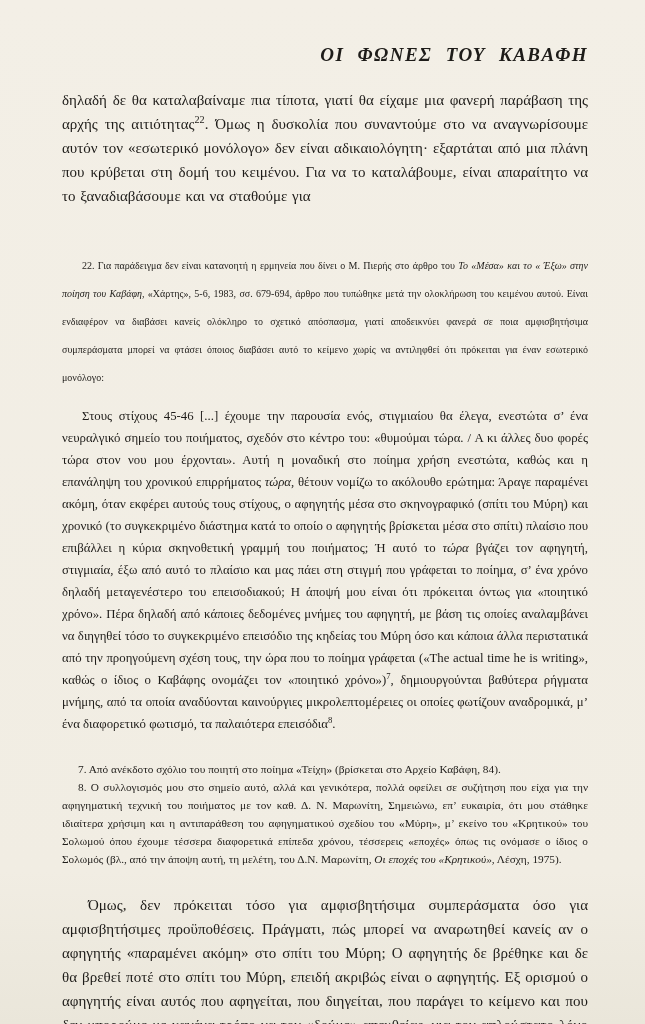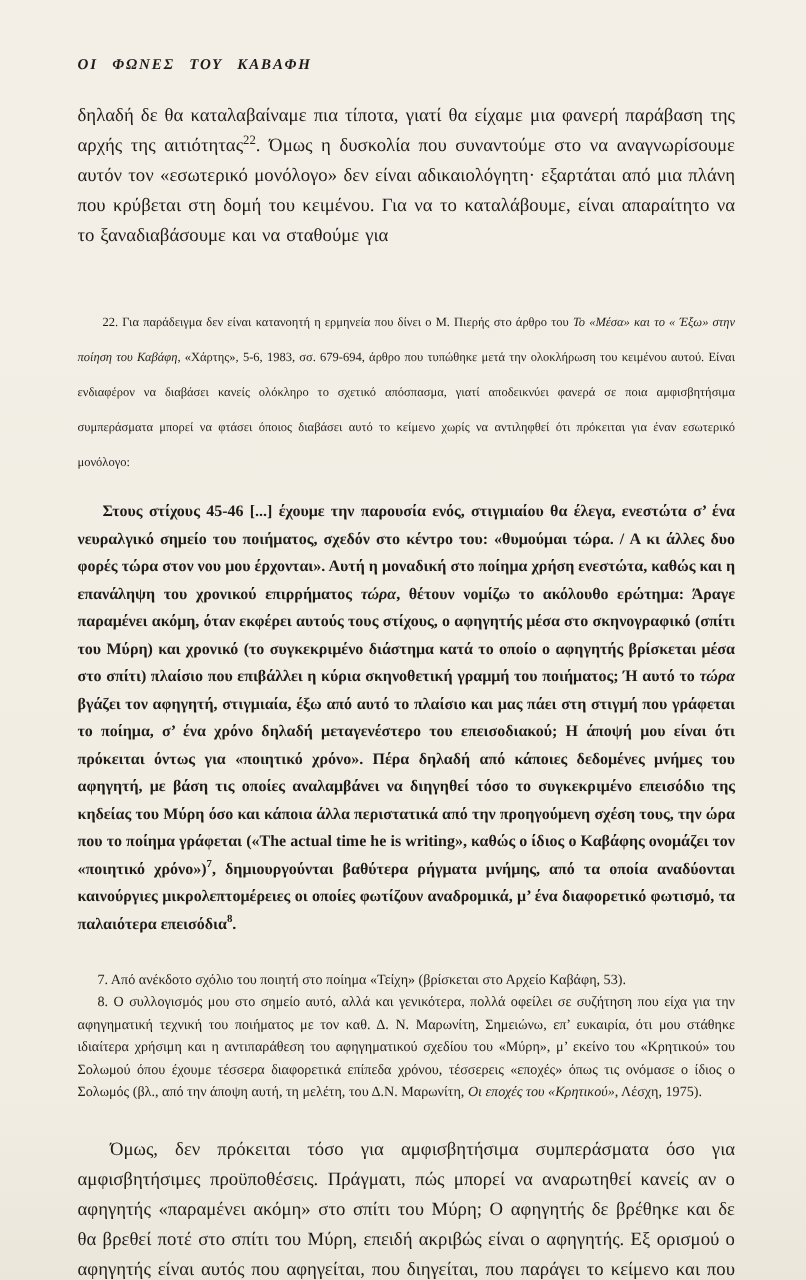--- a/index.html
+++ b/index.html
@@ -12,24 +12,24 @@
     overflow: hidden;
   }
   .page {
     box-sizing: border-box;
     width: 645px;
     height: 1024px;
     padding: 30px 57px 0 62px;
     background: linear-gradient(180deg, #f3efe6 0%, #f1ede3 85%, #eae6da 100%);
   }
   .running-head {
-    text-align: left;
+    text-align: right;
     font-weight: bold;
     font-style: italic;
-    font-size: 12px;
+    font-size: 19px;
     letter-spacing: 1.5px;
     word-spacing: 7px;
     margin: 14px 0 0 0;
   }
   .body-text {
     font-size: 15px;
     line-height: 24px;
     text-align: justify;
     margin: 22px 0 0 0;
     word-spacing: 1px;
@@ -43,21 +43,20 @@
     text-align: justify;
     text-indent: 20px;
     margin: 0;
   }
   .quote {
     font-size: 12.8px;
     line-height: 22px;
     text-align: justify;
     text-indent: 20px;
     margin: 13px 0 0 0;
-    font-weight: bold;
   }
   .footnote-sm {
     font-size: 11.3px;
     line-height: 18px;
     text-align: justify;
     text-indent: 16px;
     margin: 0;
   }
   .small-notes { margin-top: 25px; }
   sup { font-size: 68%; line-height: 0; vertical-align: super; }
@@ -72,21 +71,21 @@
 
   <p class="body-text"><span>δηλαδή δε θα καταλαβαίναμε πια τίποτα, γιατί θα είχαμε μια φανερή παράβαση της αρχής της αιτιότητας</span><sup>22</sup><span>. Όμως η δυσκολία που συναντούμε στο να αναγνωρίσουμε αυτόν τον «εσωτερικό μονόλογο» δεν είναι αδικαιολόγητη· εξαρτάται από μια πλάνη που κρύβεται στη δομή του κειμένου. Για να το καταλάβουμε, είναι απαραίτητο να το ξαναδιαβάσουμε και να σταθούμε για</span></p>
 
   <div class="notes-block">
 
     <p class="fn22"><span>22. Για παράδειγμα δεν είναι κατανοητή η ερμηνεία που δίνει ο Μ. Πιερής στο άρθρο του </span><span class="it">Το «Μέσα» και το « Έξω» στην ποίηση του Καβάφη</span><span>, «Χάρτης», 5-6, 1983, σσ. 679-694, άρθρο που τυπώθηκε μετά την ολοκλήρωση του κειμένου αυτού. Είναι ενδιαφέρον να διαβάσει κανείς ολόκληρο το σχετικό απόσπασμα, γιατί αποδεικνύει φανερά σε ποια αμφισβητήσιμα συμπεράσματα μπορεί να φτάσει όποιος διαβάσει αυτό το κείμενο χωρίς να αντιληφθεί ότι πρόκειται για έναν εσωτερικό μονόλογο:</span></p>
 
     <p class="quote"><span>Στους στίχους 45-46 [...] έχουμε την παρουσία ενός, στιγμιαίου θα έλεγα, ενεστώτα σ’ ένα νευραλγικό σημείο του ποιήματος, σχεδόν στο κέντρο του: «θυμούμαι τώρα. / Α κι άλλες δυο φορές τώρα στον νου μου έρχονται». Αυτή η μοναδική στο ποίημα χρήση ενεστώτα, καθώς και η επανάληψη του χρονικού επιρρήματος </span><span class="it">τώρα</span><span>, θέτουν νομίζω το ακόλουθο ερώτημα: Άραγε παραμένει ακόμη, όταν εκφέρει αυτούς τους στίχους, ο αφηγητής μέσα στο σκηνογραφικό (σπίτι του Μύρη) και χρονικό (το συγκεκριμένο διάστημα κατά το οποίο ο αφηγητής βρίσκεται μέσα στο σπίτι) πλαίσιο που επιβάλλει η κύρια σκηνοθετική γραμμή του ποιήματος; Ή αυτό το </span><span class="it">τώρα</span><span> βγάζει τον αφηγητή, στιγμιαία, έξω από αυτό το πλαίσιο και μας πάει στη στιγμή που γράφεται το ποίημα, σ’ ένα χρόνο δηλαδή μεταγενέστερο του επεισοδιακού; Η άποψή μου είναι ότι πρόκειται όντως για «ποιητικό χρόνο». Πέρα δηλαδή από κάποιες δεδομένες μνήμες του αφηγητή, με βάση τις οποίες αναλαμβάνει να διηγηθεί τόσο το συγκεκριμένο επεισόδιο της κηδείας του Μύρη όσο και κάποια άλλα περιστατικά από την προηγούμενη σχέση τους, την ώρα που το ποίημα γράφεται («The actual time he is writing», καθώς ο ίδιος ο Καβάφης ονομάζει τον «ποιητικό χρόνο»)</span><sup>7</sup><span>, δημιουργούνται βαθύτερα ρήγματα μνήμης, από τα οποία αναδύονται καινούργιες μικρολεπτομέρειες οι οποίες φωτίζουν αναδρομικά, μ’ ένα διαφορετικό φωτισμό, τα παλαιότερα επεισόδια</span><sup>8</sup><span>.</span></p>
 
     <div class="small-notes">
-      <p class="footnote-sm"><span>7. Από ανέκδοτο σχόλιο του ποιητή στο ποίημα «Τείχη» (βρίσκεται στο Αρχείο Καβάφη, 53).</span></p>
+      <p class="footnote-sm"><span>7. Από ανέκδοτο σχόλιο του ποιητή στο ποίημα «Τείχη» (βρίσκεται στο Αρχείο Καβάφη, 84).</span></p>
       <p class="footnote-sm"><span>8. Ο συλλογισμός μου στο σημείο αυτό, αλλά και γενικότερα, πολλά οφείλει σε συζήτηση που είχα για την αφηγηματική τεχνική του ποιήματος με τον καθ. Δ. Ν. Μαρωνίτη, Σημειώνω, επ’ ευκαιρία, ότι μου στάθηκε ιδιαίτερα χρήσιμη και η αντιπαράθεση του αφηγηματικού σχεδίου του «Μύρη», μ’ εκείνο του «Κρητικού» του Σολωμού όπου έχουμε τέσσερα διαφορετικά επίπεδα χρόνου, τέσσερεις «εποχές» όπως τις ονόμασε ο ίδιος ο Σολωμός (βλ., από την άποψη αυτή, τη μελέτη, του Δ.Ν. Μαρωνίτη, </span><span class="it">Οι εποχές του «Κρητικού»</span><span>, Λέσχη, 1975).</span></p>
     </div>
 
   </div>
 
   <p class="body-text indent"><span>Όμως, δεν πρόκειται τόσο για αμφισβητήσιμα συμπεράσματα όσο για αμφισβητήσιμες προϋποθέσεις. Πράγματι, πώς μπορεί να αναρωτηθεί κανείς αν ο αφηγητής «παραμένει ακόμη» στο σπίτι του Μύρη; Ο αφηγητής δε βρέθηκε και δε θα βρεθεί ποτέ στο σπίτι του Μύρη, επειδή ακριβώς είναι ο αφηγητής. Εξ ορισμού ο αφηγητής είναι αυτός που αφηγείται, που διηγείται, που παράγει το κείμενο και που δεν μπορούμε με κανένα τρόπο να τον «δούμε» απευθείας, για τον απλούστατο λόγο πως δεν είναι αντικείμενο της αφήγησης, αλλά υποκείμενό της. Φυσικά δεν είναι ο αφηγητής που βρίσκεται στο σπίτι του Μύρη, αλλά ο</span></p>
 
 </div>
 
 </body></html>

